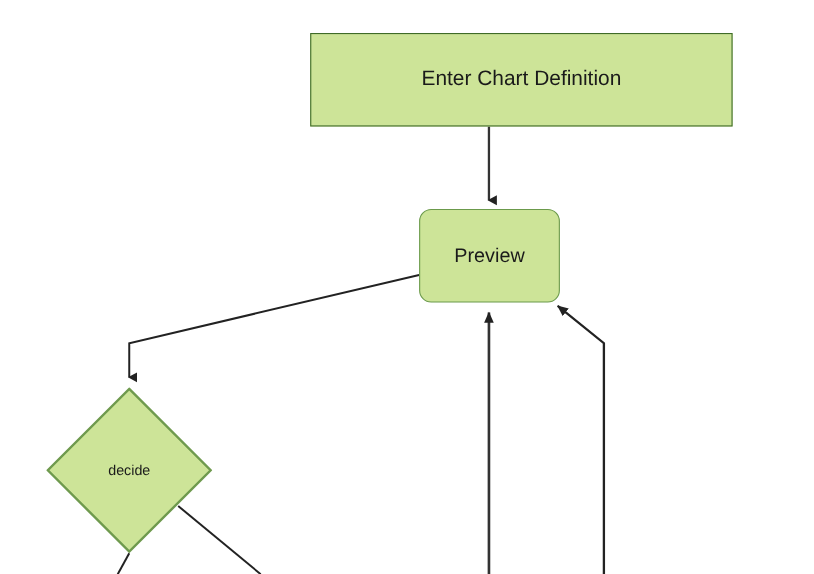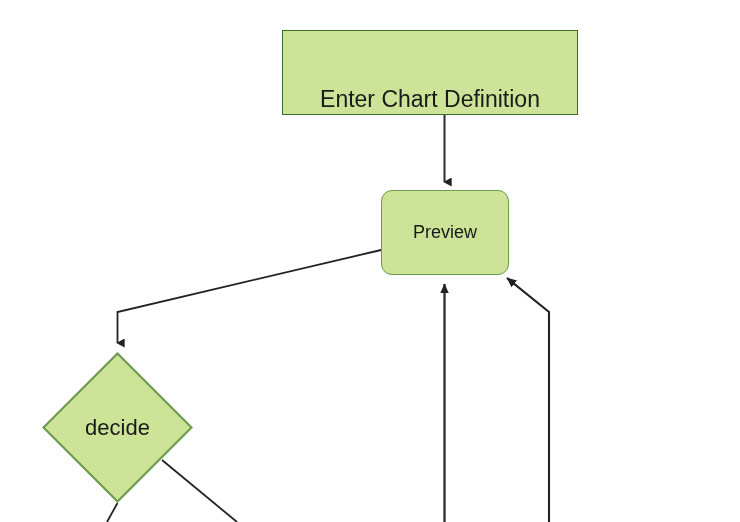--- a/index.html
+++ b/index.html
@@ -53,44 +53,43 @@
     position: absolute;
     display: flex;
     align-items: center;
     justify-content: center;
     color: #1a1a1a;
     text-align: center;
   }
   #node-enter-chart-definition {
     left: 282px;
     top: 30px;
-    width: 296px;
+    width: 384px;
     height: 85px;
-    font-size: 23px;
-    align-items: flex-end;
+    font-size: 19px;
   }
   #node-preview {
     left: 381px;
     top: 190px;
     width: 128px;
     height: 85px;
     font-size: 18px;
   }
   #node-decide-shape {
     left: 42px;
     top: 352px;
     width: 151px;
     height: 151px;
   }
   #node-decide-label {
     left: 42px;
     top: 352px;
     width: 151px;
     height: 151px;
-    font-size: 22px;
+    font-size: 13px;
   }
 </style>
 </head>
 <body>
 
 <div id="flowchart-canvas">
 
   <svg id="edge-layer" viewBox="0 0 740 522" width="740" height="522" xmlns="http://www.w3.org/2000/svg">
     <defs>
       <marker id="arrow-down" markerWidth="10" markerHeight="10" refX="4.5" refY="7.2" orient="auto" markerUnits="userSpaceOnUse">

